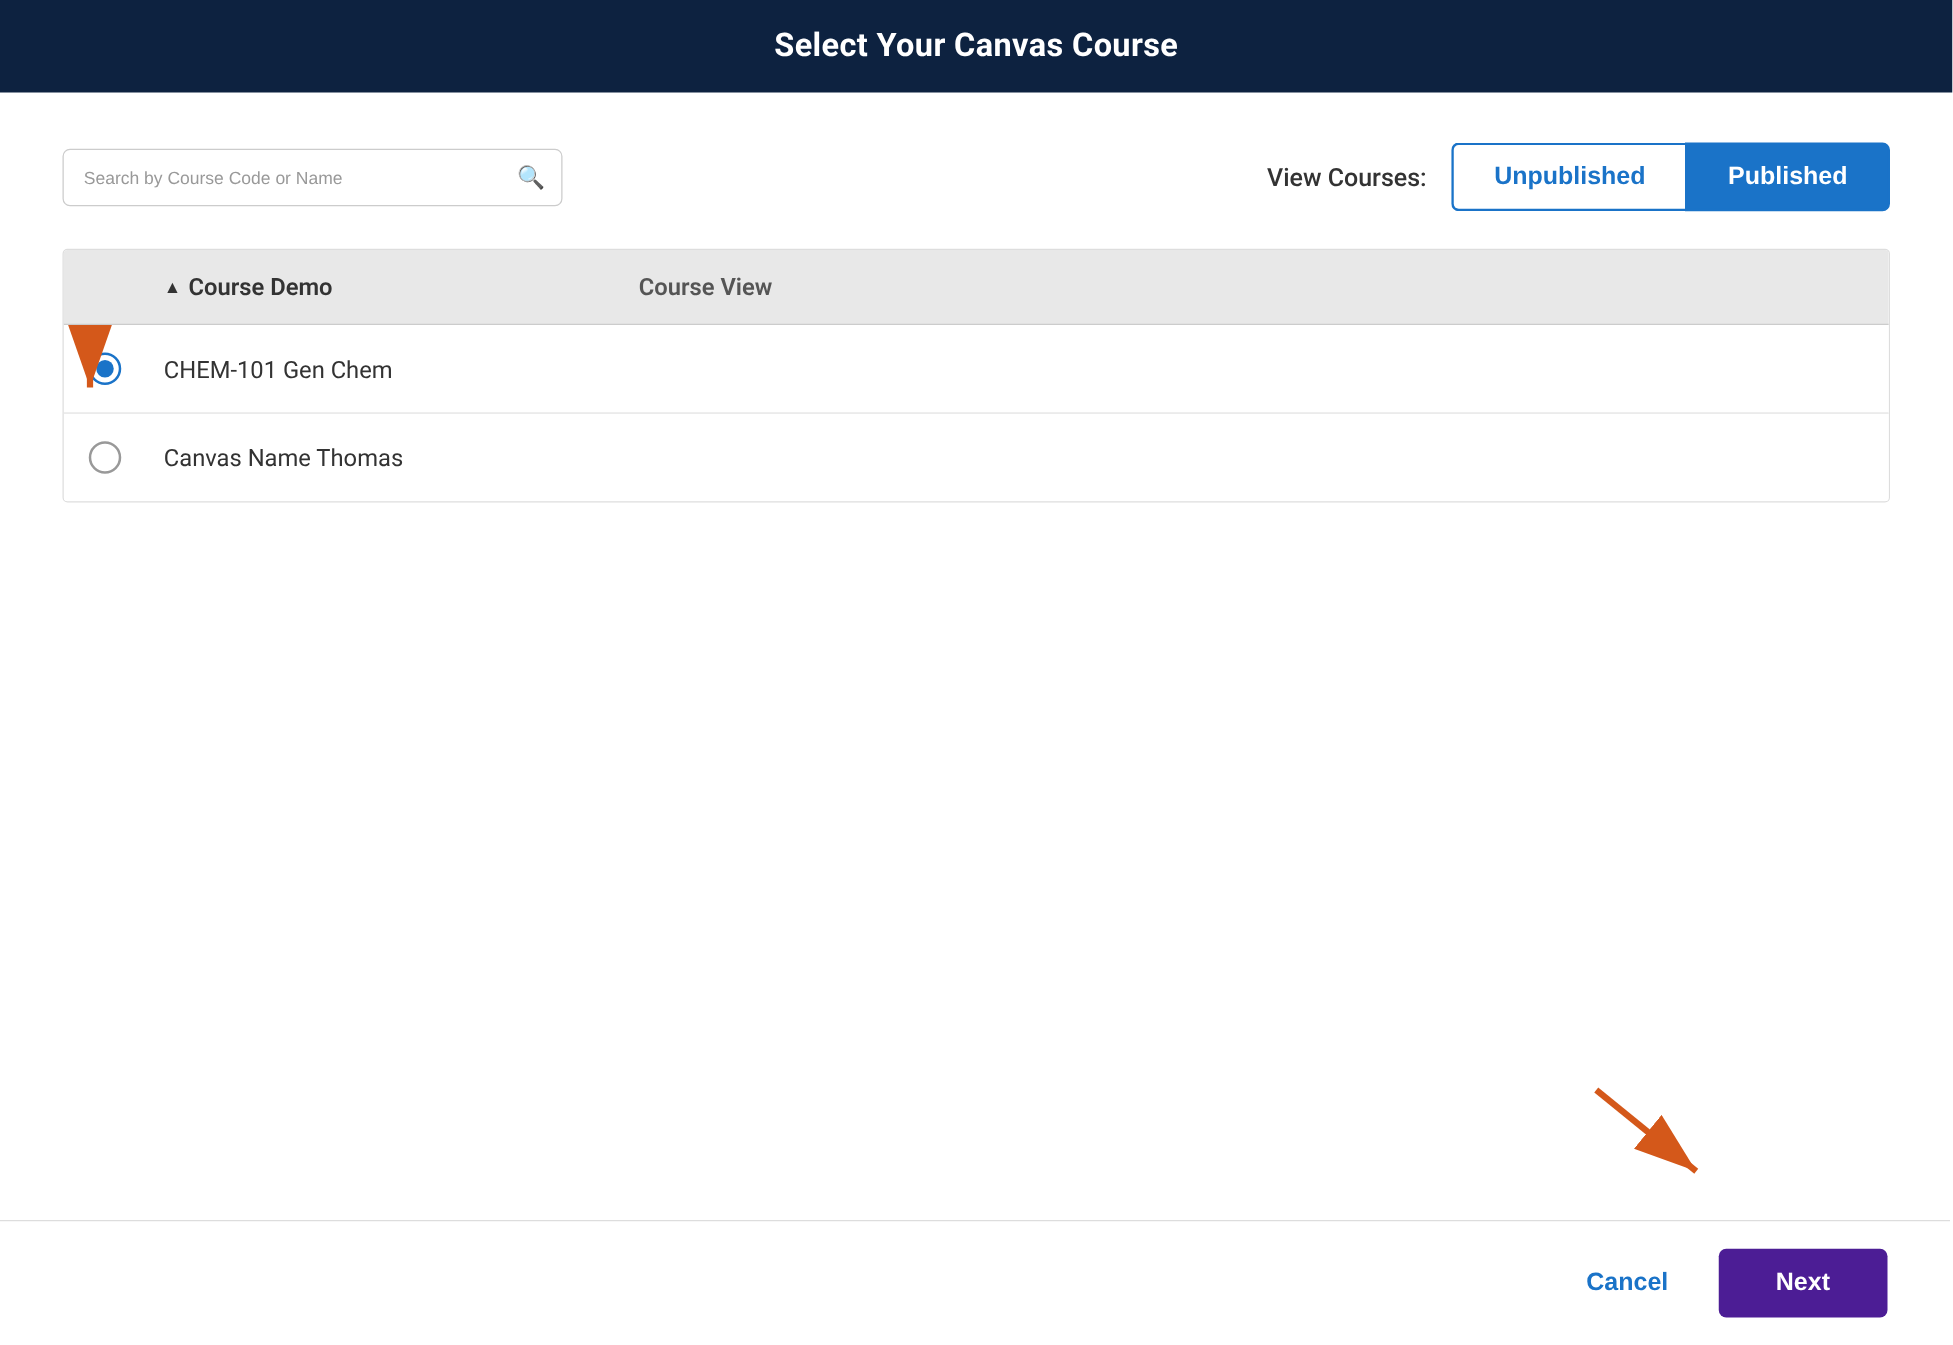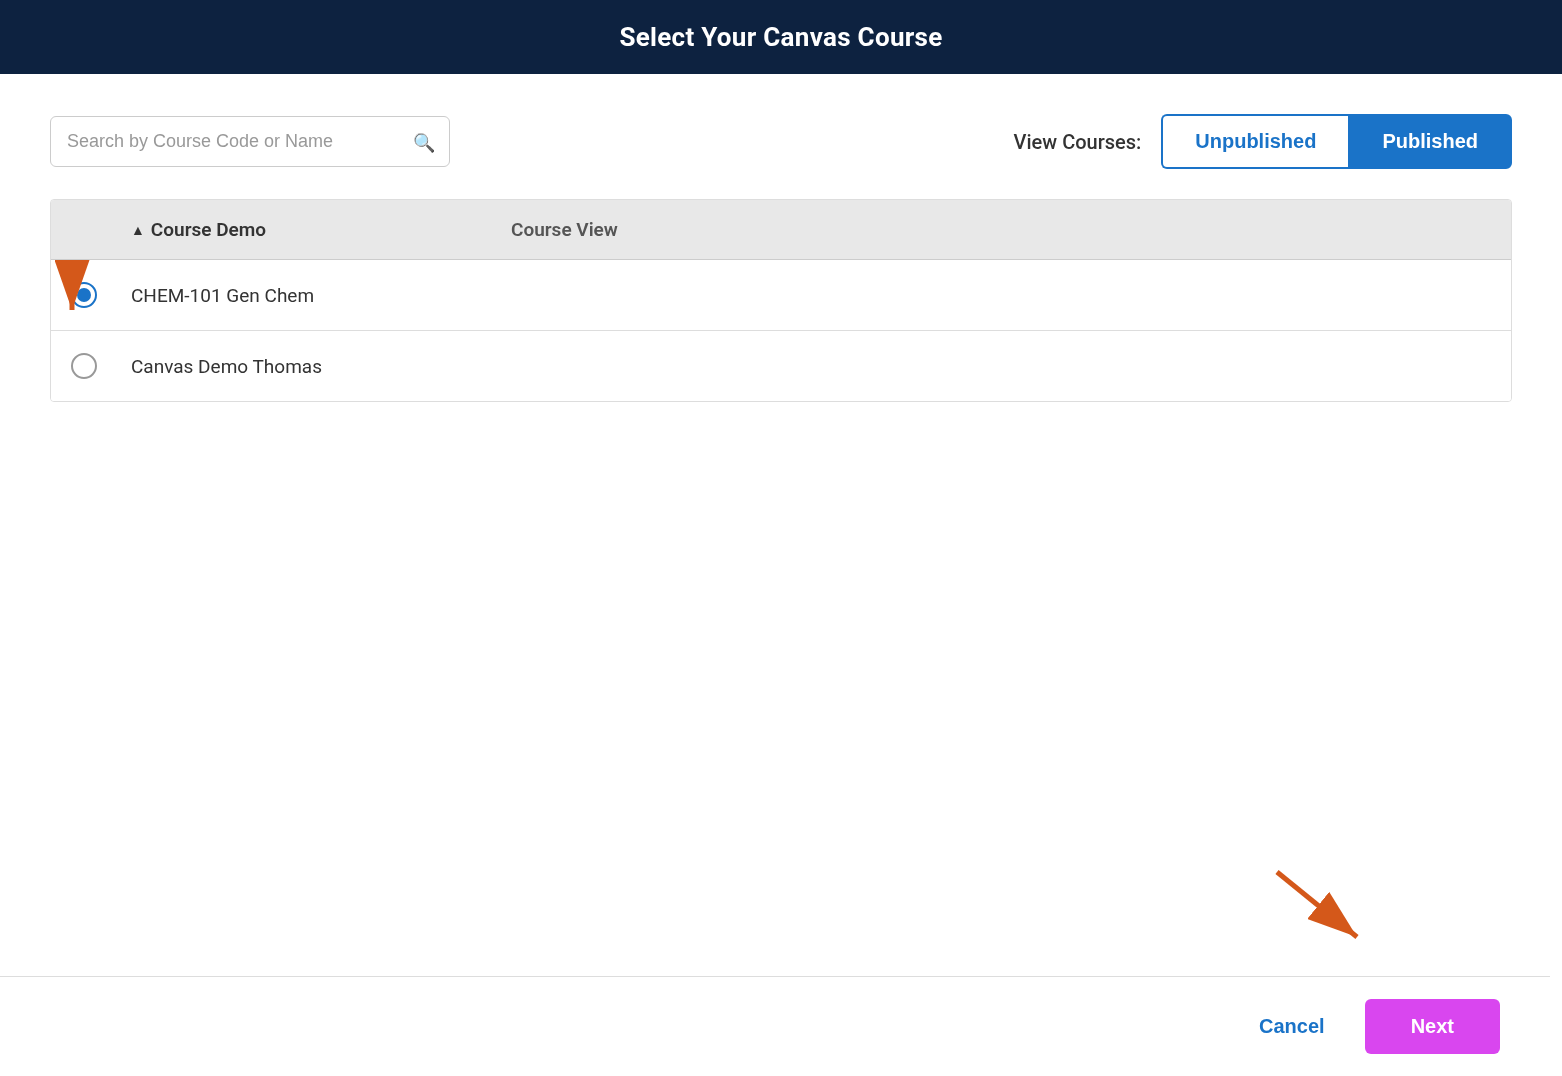--- a/index.html
+++ b/index.html
@@ -42,21 +42,21 @@
     .search-wrapper {
       position: relative;
       width: 400px;
     }
 
     .search-input {
       width: 100%;
       padding: 14px 44px 14px 16px;
       border: 1.5px solid #ccc;
       border-radius: 6px;
-      font-size: 18px;
+      font-size: 14px;
       color: #555;
       outline: none;
       background: #fff;
     }
 
     .search-input::placeholder {
       color: #999;
     }
 
     .search-icon-wrapper {
@@ -202,21 +202,21 @@
     .table-row-name {
       font-size: 19px;
       color: #333;
     }
 
     
     .footer {
       position: absolute;
       bottom: 0;
       left: 0;
-      right: 12px;
+      right: 2px;
       border-top: 1px solid #ddd;
       padding: 22px 50px;
       display: flex;
       align-items: center;
       justify-content: flex-end;
       gap: 20px;
       background: #fff;
     }
 
     .cancel-btn {
@@ -226,21 +226,21 @@
       background: none;
       border: none;
       cursor: pointer;
       padding: 14px 20px;
     }
 
     .next-btn {
       font-size: 20px;
       font-weight: 700;
       color: #fff;
-      background: #d946ef;
+      background: #4c1d95;
       border: none;
       border-radius: 6px;
       padding: 16px 46px;
       cursor: pointer;
     }
 
     
     .arrow-overlay {
       position: absolute;
       pointer-events: none;
@@ -303,21 +303,21 @@
           <div class="radio-inner"></div>
         </div>
       </div>
       <div class="table-row-name">CHEM-101 Gen Chem</div>
     </div>
 
     <div class="table-row">
       <div class="table-row-radio">
         <div class="radio-outer"></div>
       </div>
-      <div class="table-row-name">Canvas Demo Thomas</div>
+      <div class="table-row-name">Canvas Name Thomas</div>
     </div>
   </div>
 
 </div>
 
 <div class="footer">
   <button class="cancel-btn">Cancel</button>
   <button class="next-btn">Next</button>
 </div>
 

